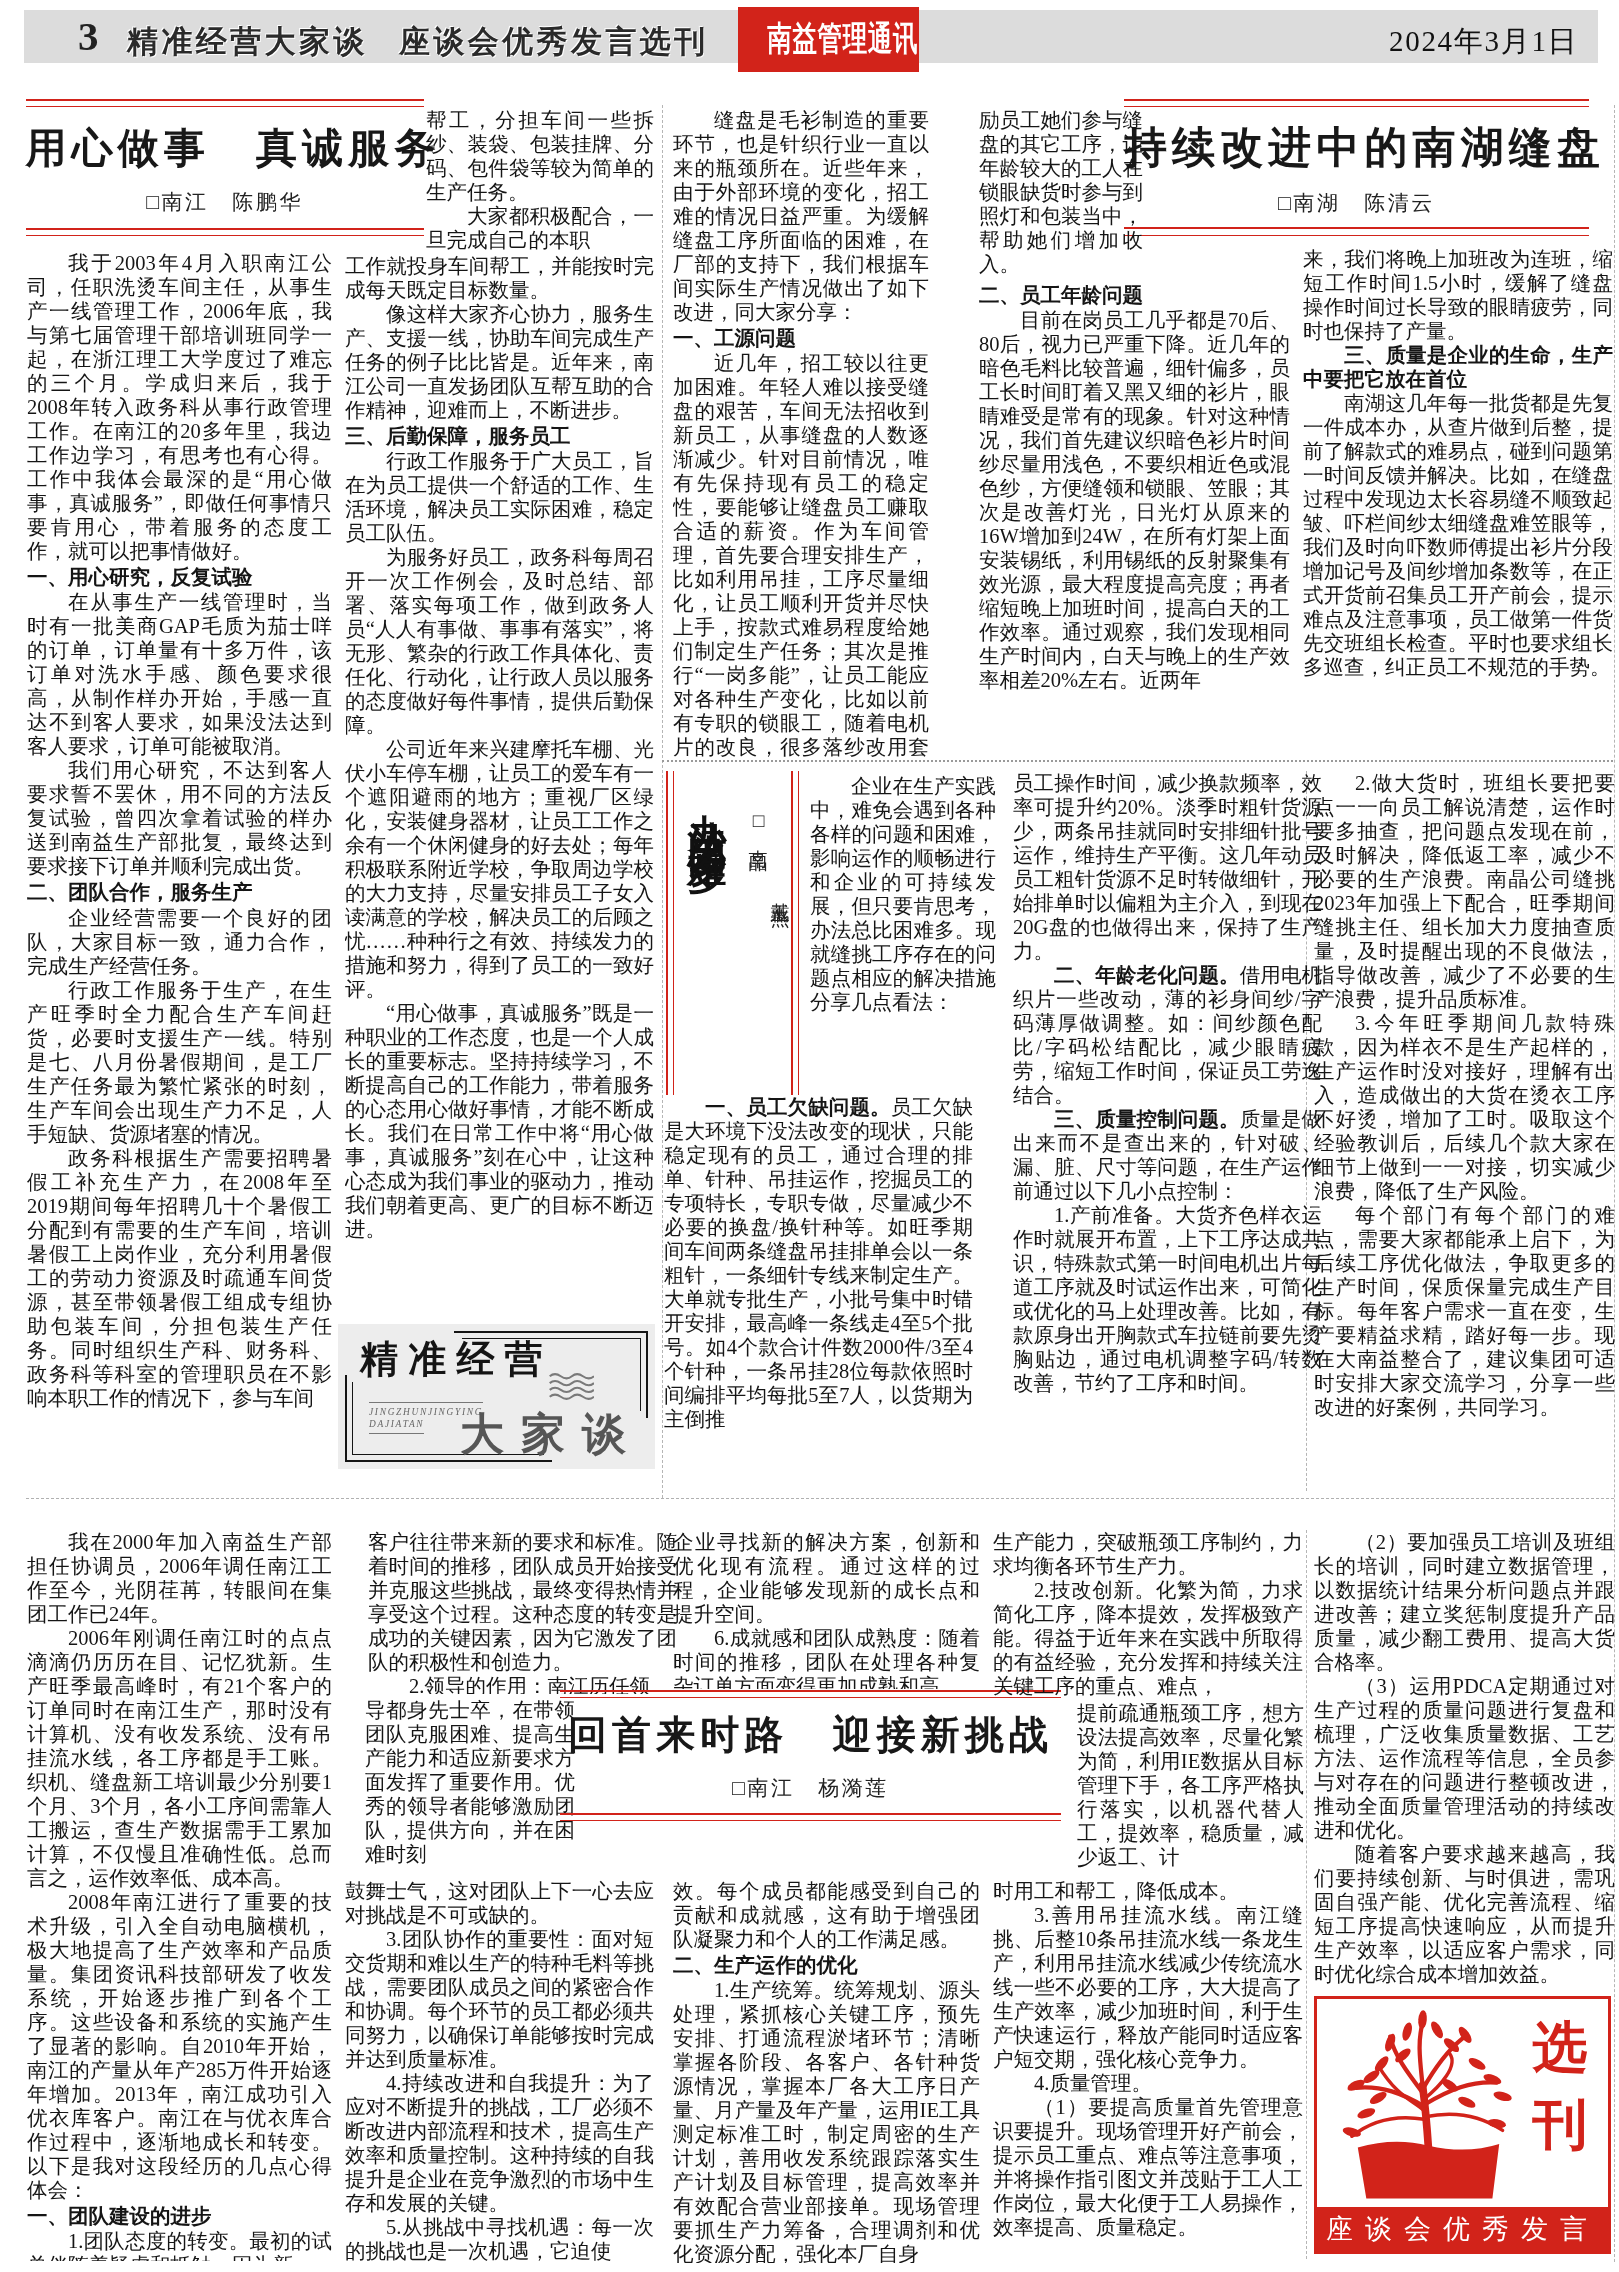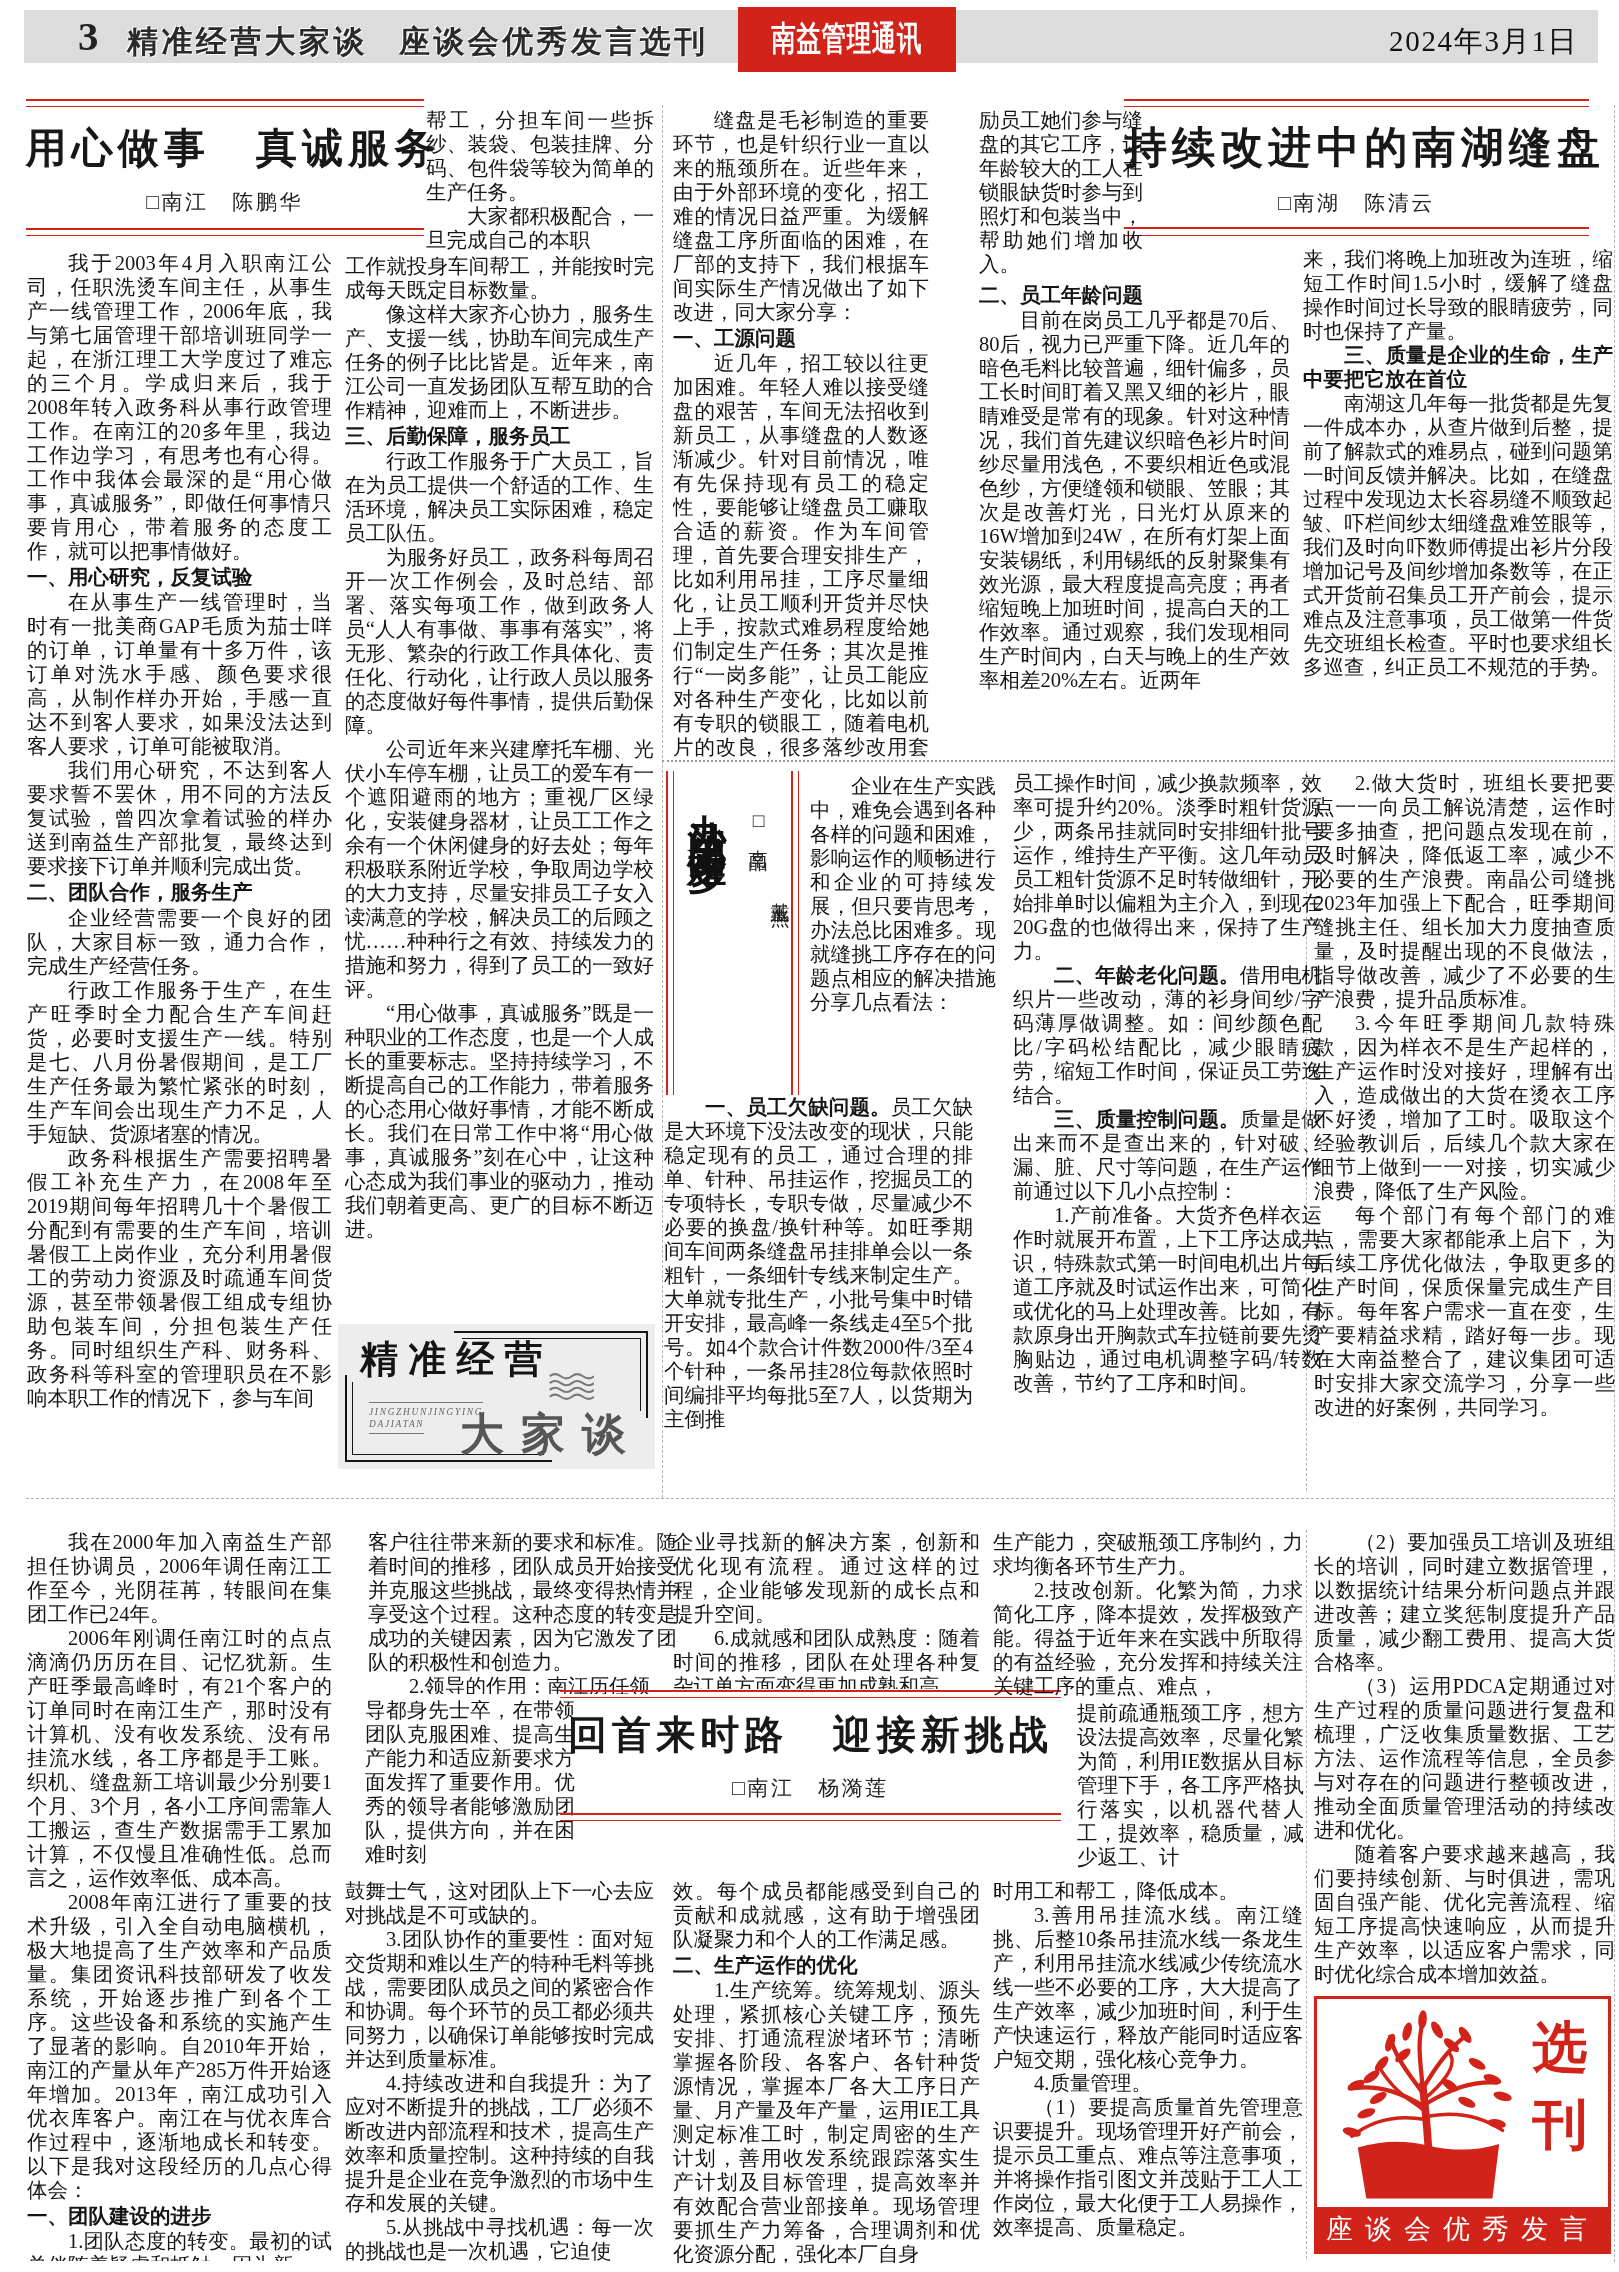--- a/index.html
+++ b/index.html
@@ -7,22 +7,22 @@
     --ink:#1b1b1b;
   }
   html,body{margin:0;padding:0;background:#fff;}
   .page{position:relative;width:1620px;height:2273px;background:#fff;overflow:hidden;
         font-family:"Liberation Serif","DejaVu Serif",serif;color:var(--ink);}
   
   .hbar{position:absolute;left:24px;top:10.2px;width:1574px;height:53px;background:#dcdcdc;}
   .pageno{position:absolute;left:78px;top:12px;font-size:41px;font-weight:bold;color:#222;}
   .hsec{position:absolute;top:20.5px;font-size:31px;font-weight:bold;color:#2a2a2a;
         text-shadow:0.9px 0.9px 0 #fff, -0.9px -0.9px 0 #fff;letter-spacing:3.4px;}
-  .masthead{position:absolute;left:738px;top:6.8px;width:218px;height:65px;background:var(--red);
-        display:flex;align-items:center;justify-content:center;}
+  .masthead{position:absolute;left:738px;top:6.8px;width:181px;height:65px;background:var(--red);
+        display:flex;align-items:center;justify-content:flex-start;}
   .masthead span{color:#fff;font-weight:bold;font-size:34px;white-space:nowrap;
         transform:scaleX(.72);letter-spacing:0.9px;}
   .hdate{position:absolute;left:1389px;top:22px;font-size:29px;color:#111;letter-spacing:1.7px;}
   
   .drule{position:absolute;height:2.6px;border-top:2.6px solid var(--red);border-bottom:1.7px solid var(--red);padding-top:2.6px;background:transparent;}
   .dvrule{position:absolute;width:2.6px;border-left:2.6px solid var(--red);border-right:1.7px solid var(--red);padding-left:2.6px;}
   .vdash{position:absolute;width:0;border-left:1.7px dashed #b5b5b5;}
   .hdash{position:absolute;height:0;border-top:1.7px dashed #b0b0b0;}
   .hdot{position:absolute;height:0;border-top:2.6px dotted #9a9a9a;}
   

